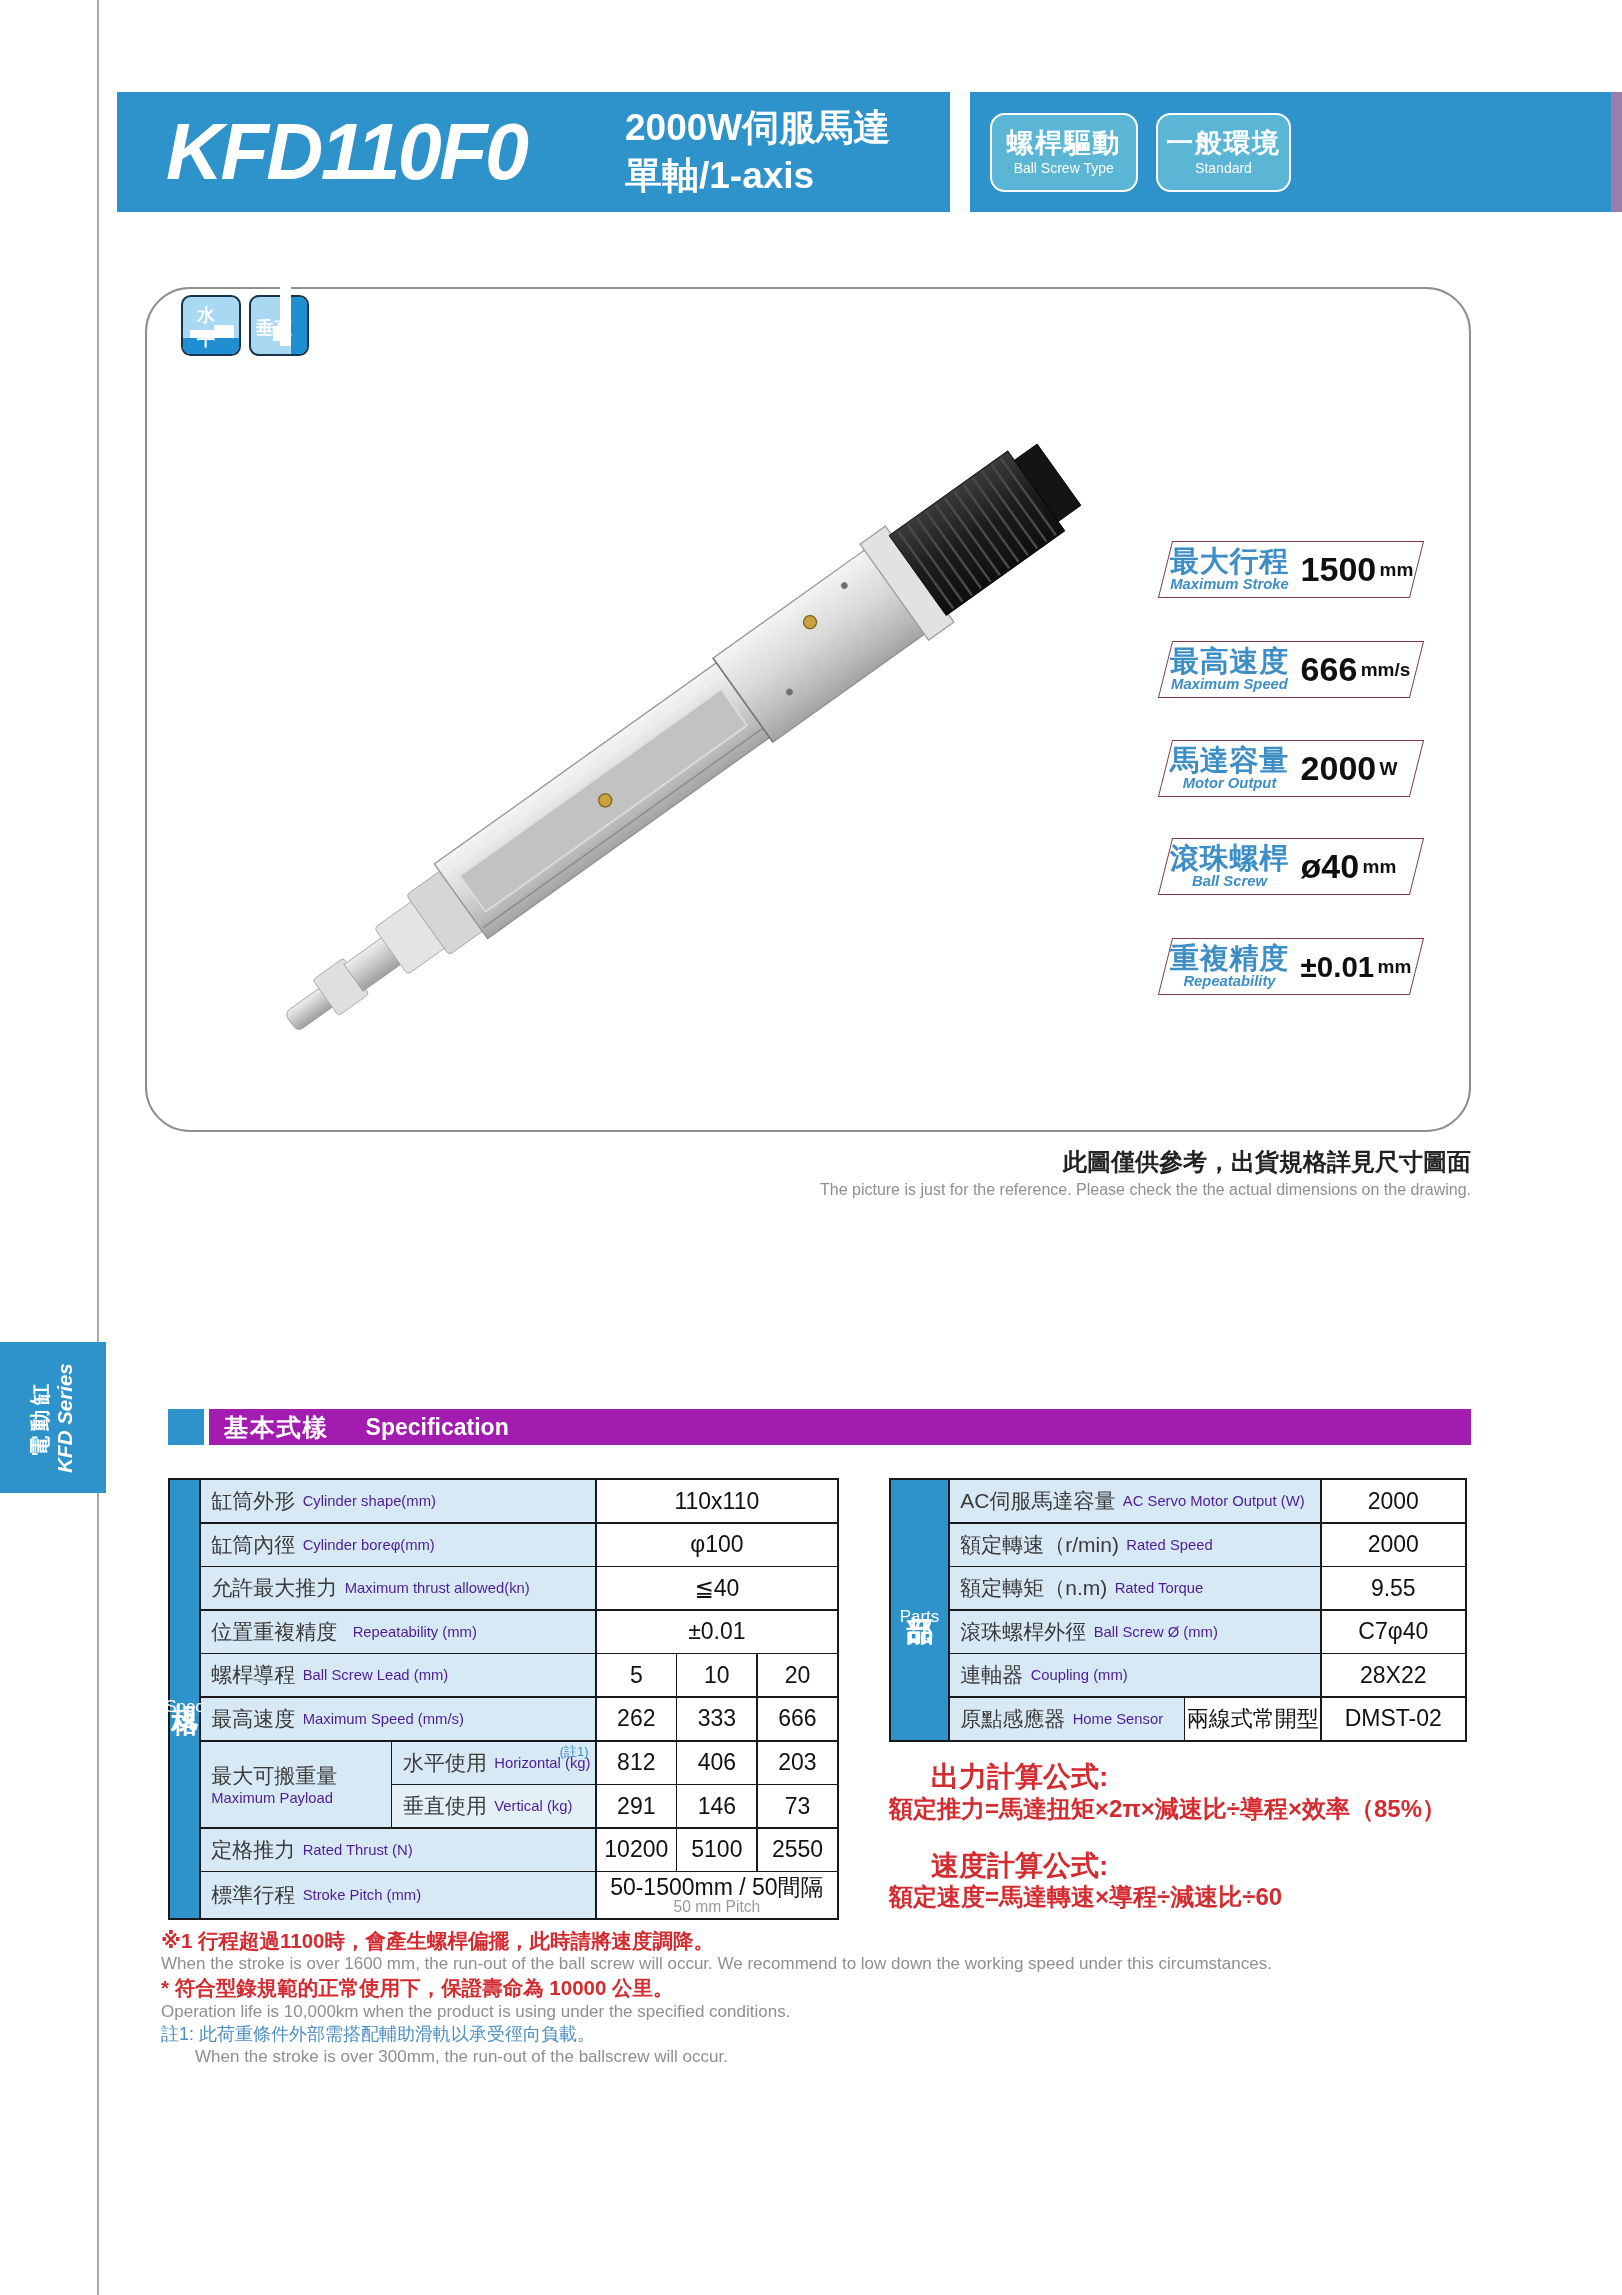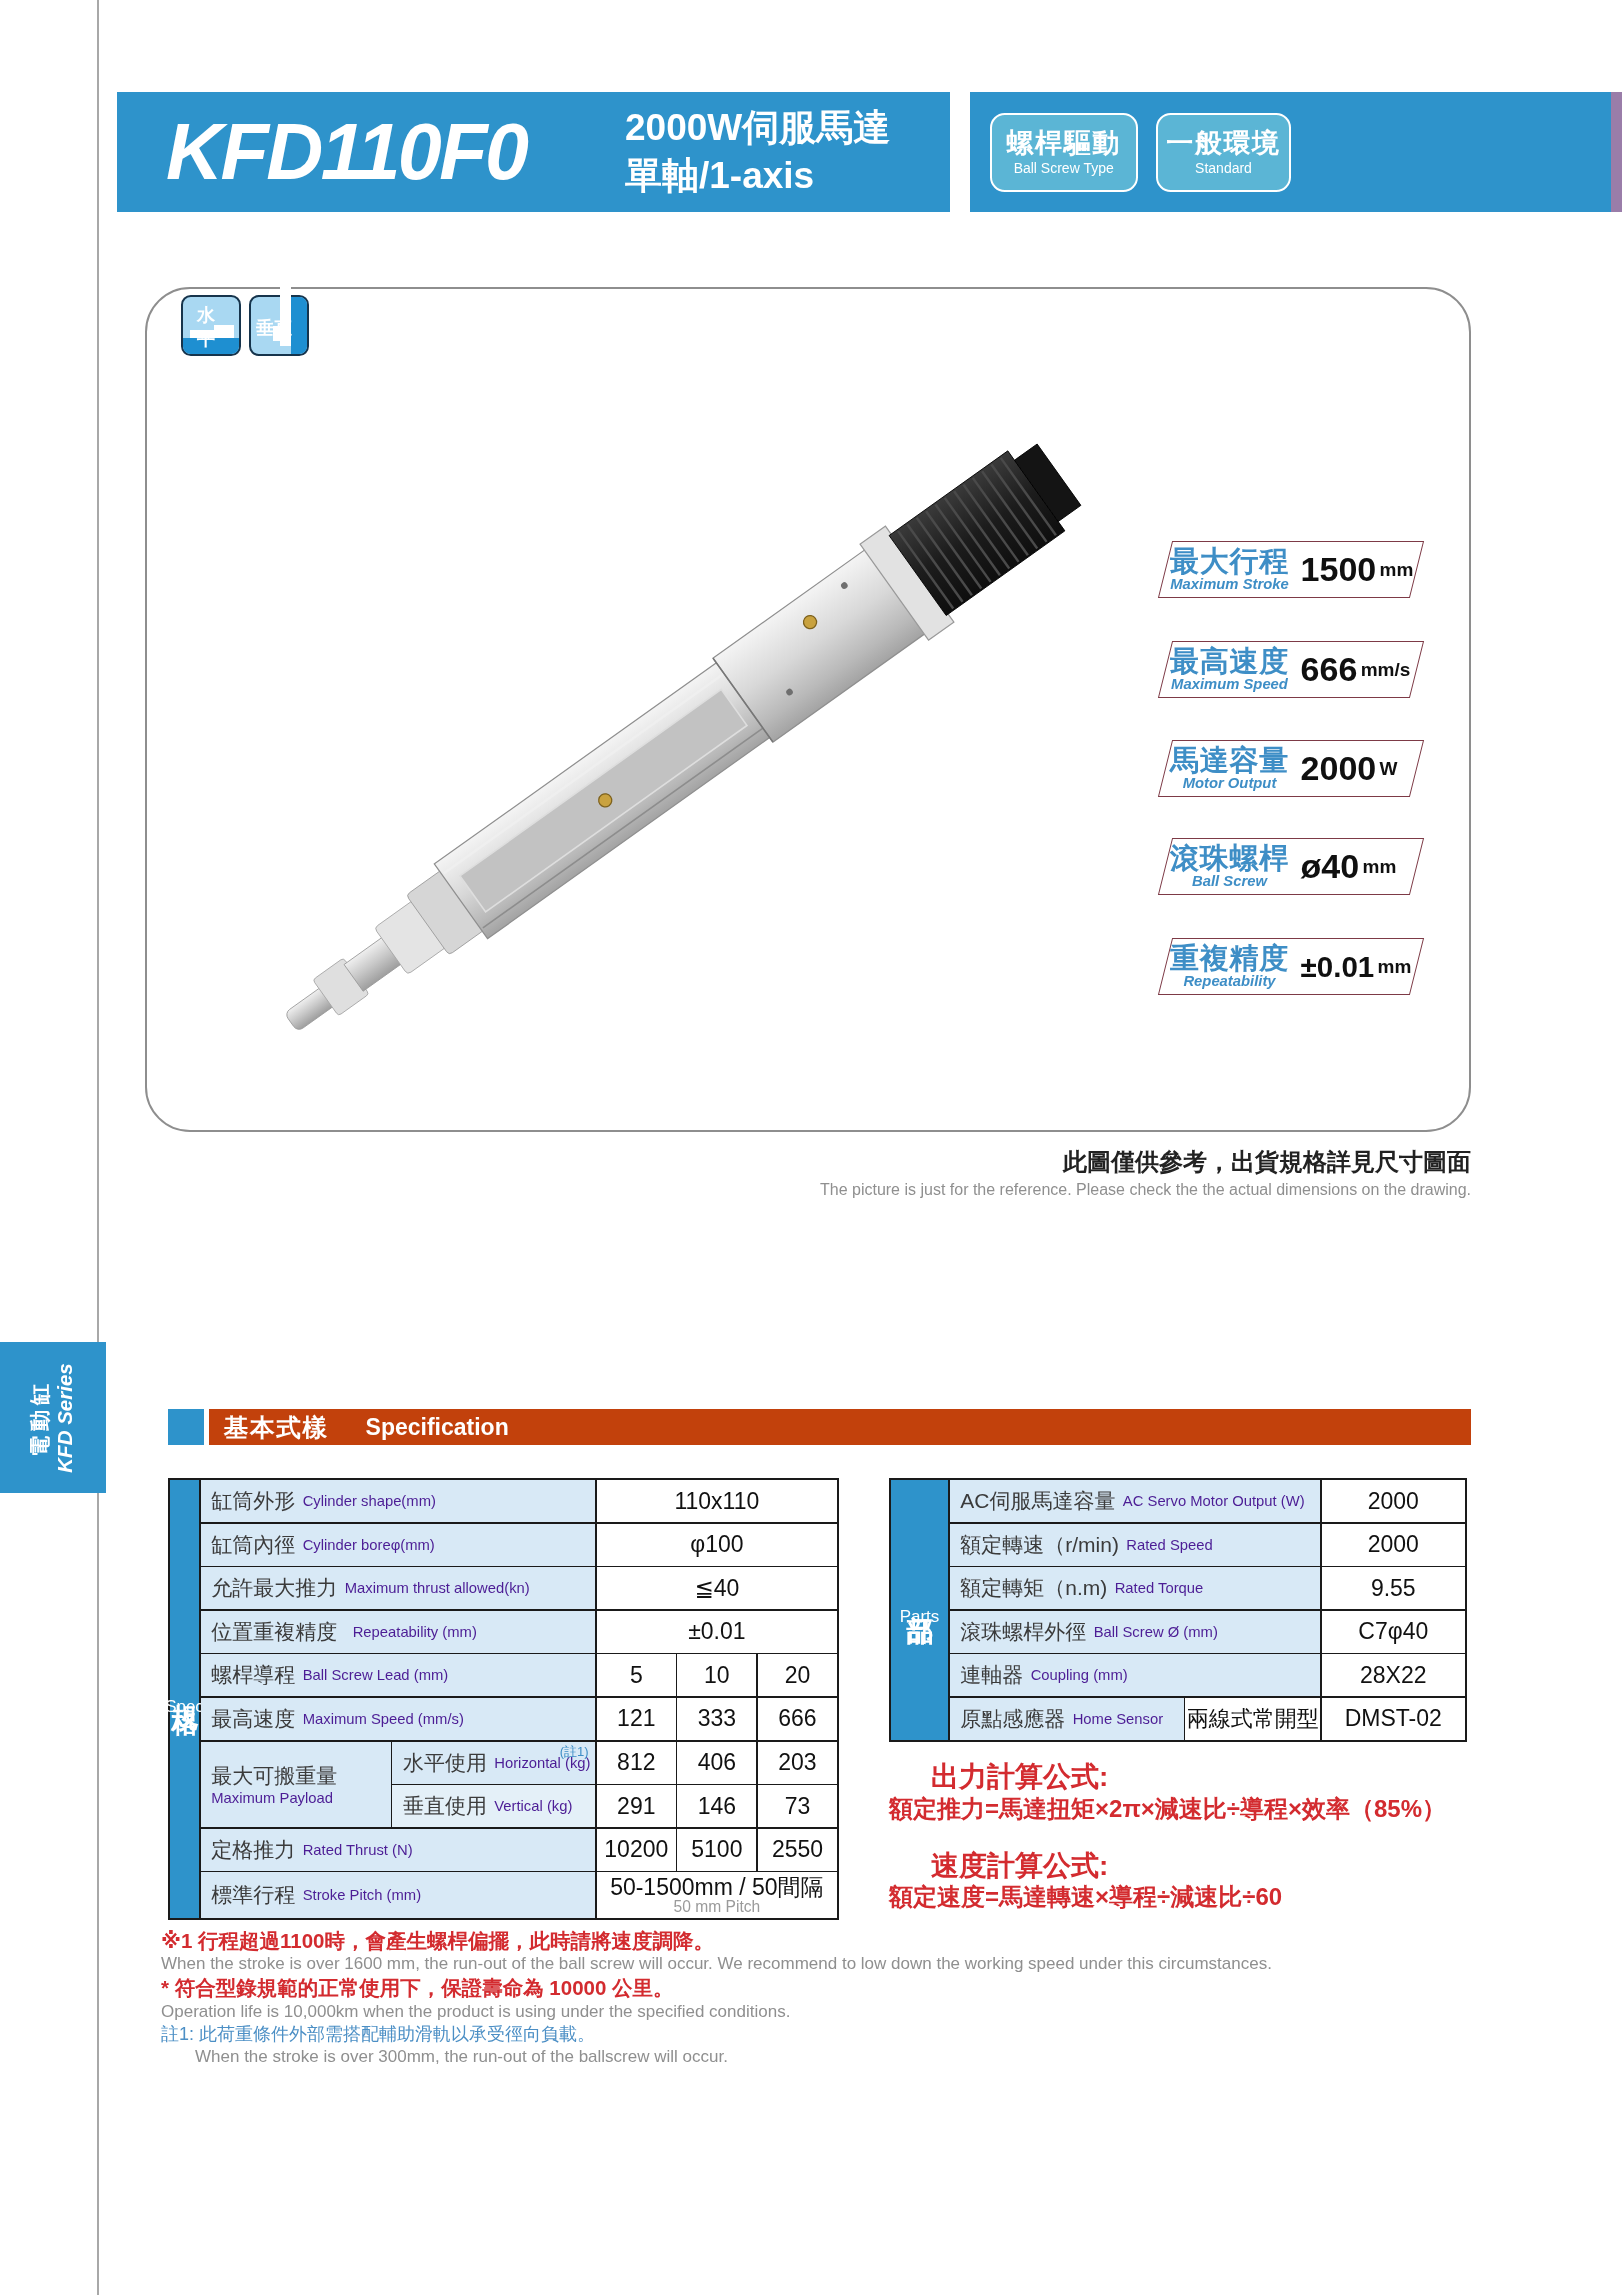--- a/index.html
+++ b/index.html
@@ -54,21 +54,21 @@
 
   
   .side-tab{position:absolute;left:0;top:1342px;width:106px;height:151px;background:#2E93CB;}
   .side-tab .inner{position:absolute;left:50%;top:50%;transform:translate(-50%,-50%) rotate(-90deg);
         color:#fff;text-align:center;white-space:nowrap;}
   .side-tab .zh{font-size:21px;font-weight:bold;letter-spacing:4.9px;line-height:24.6px;}
   .side-tab .en{font-size:20.5px;font-weight:bold;font-style:italic;line-height:24.6px;}
 
   
   .sec-square{position:absolute;left:168px;top:1409px;width:36px;height:36px;background:#2E93CB;}
-  .sec-bar{position:absolute;left:209px;top:1409px;width:1262px;height:36px;background:#c2410c;
+  .sec-bar{position:absolute;left:209px;top:1409px;width:1262px;height:36px;background:#a21caf;
            display:flex;align-items:center;color:#fff;}
   .sec-bar .zh{font-size:24.6px;font-weight:bold;margin-left:14.8px;letter-spacing:1.6px;}
   .sec-bar .en{font-size:23px;font-weight:bold;margin-left:37px;}
 
   
   .tbl{position:absolute;display:grid;gap:1.6px;background:#1a1a1a;border:2.5px solid #1a1a1a;}
   .spec-tbl{left:168px;top:1478px;grid-template-columns:29px 190px 203px 79px 79px 79px;
             grid-template-rows:repeat(9,42px) 46px;}
   .parts-tbl{left:889px;top:1478px;grid-template-columns:57px 234px 135px 143px;
              grid-template-rows:repeat(6,42px);}
@@ -309,21 +309,21 @@
         <span class="en">Ball Screw Lead (mm)</span>
       </div>
     <div class="cell val" style="grid-row:5;grid-column:4;">5</div>
     <div class="cell val" style="grid-row:5;grid-column:5;">10</div>
     <div class="cell val" style="grid-row:5;grid-column:6;">20</div>
 
     <div class="cell lab" style="grid-row:6;grid-column:2/4;">
       <span class="zh">最高速度</span>
         <span class="en">Maximum Speed (mm/s)</span>
       </div>
-    <div class="cell val" style="grid-row:6;grid-column:4;">121</div>
+    <div class="cell val" style="grid-row:6;grid-column:4;">262</div>
     <div class="cell val" style="grid-row:6;grid-column:5;">333</div>
     <div class="cell val" style="grid-row:6;grid-column:6;">666</div>
 
     <div class="cell lab" style="grid-row:7/9;grid-column:2;flex-direction:column;align-items:flex-start;justify-content:center;">
       <span class="zh">最大可搬重量</span>
         <span class="en" style="margin-left:0;">Maximum Payload</span>
       </div>
 
     <div class="cell lab rel" style="grid-row:7;grid-column:3;">
       <span class="zh">水平使用</span>

